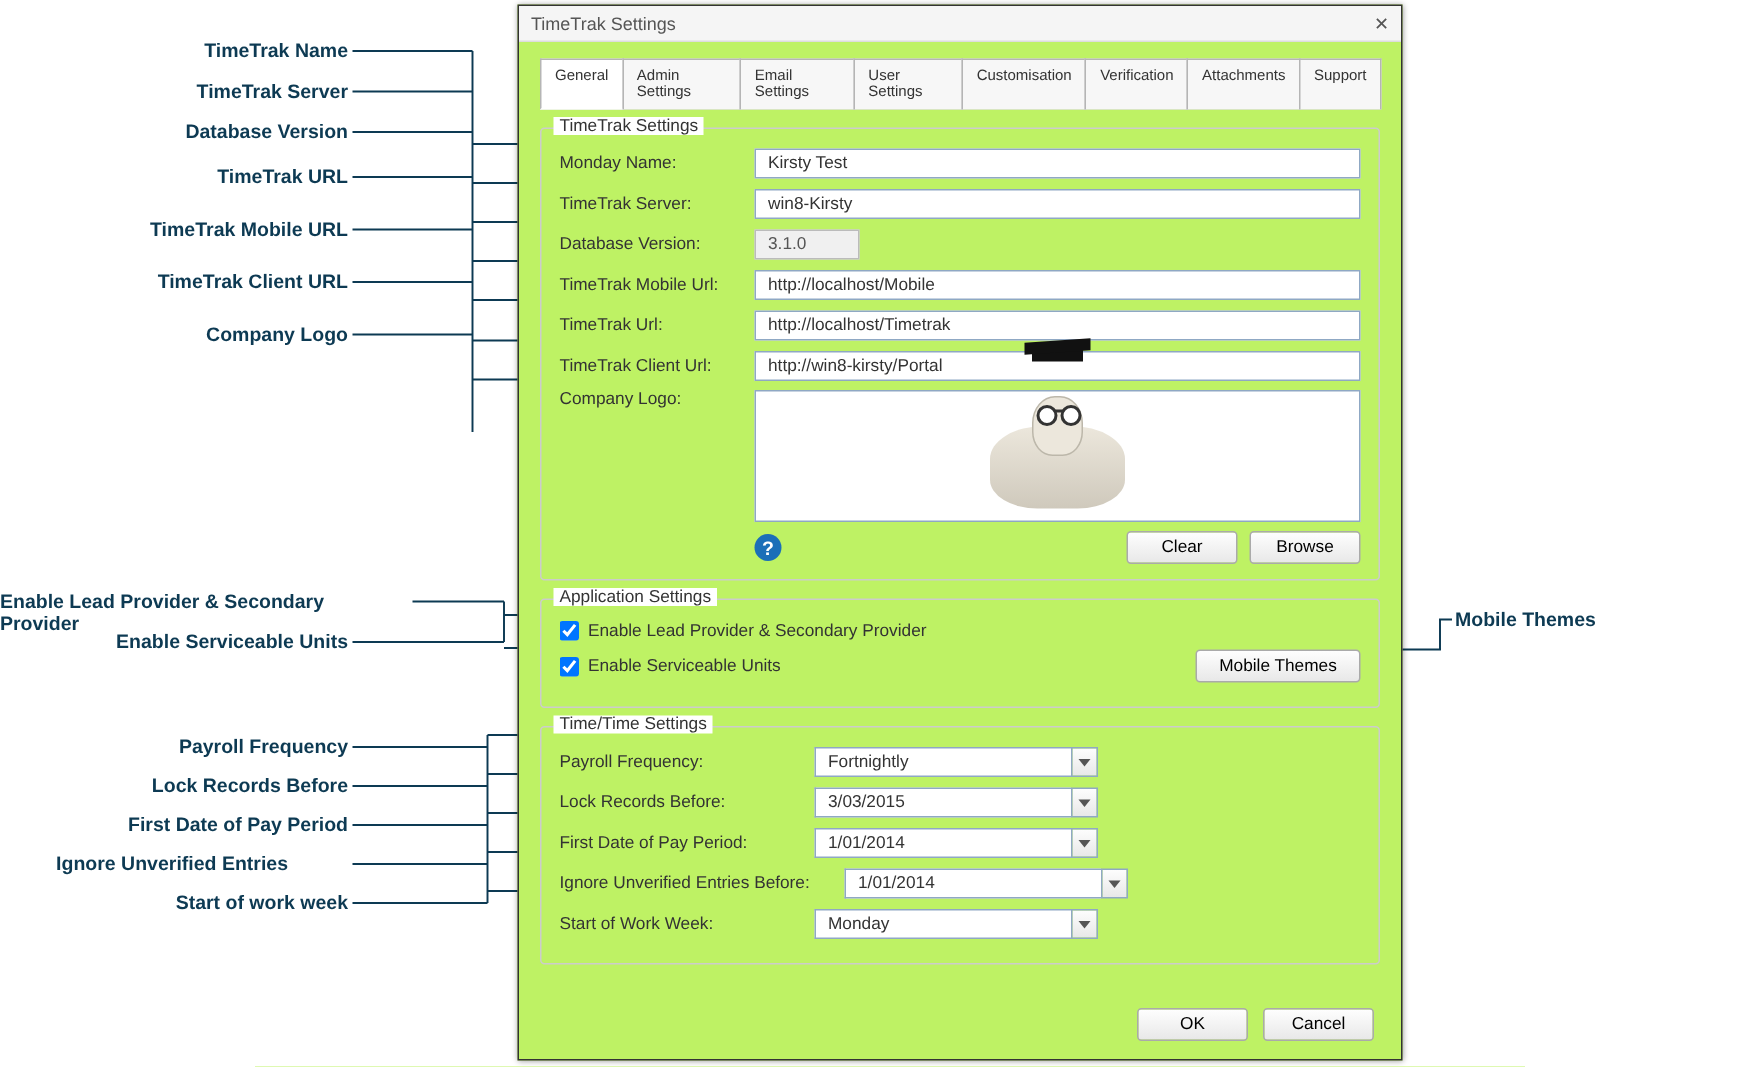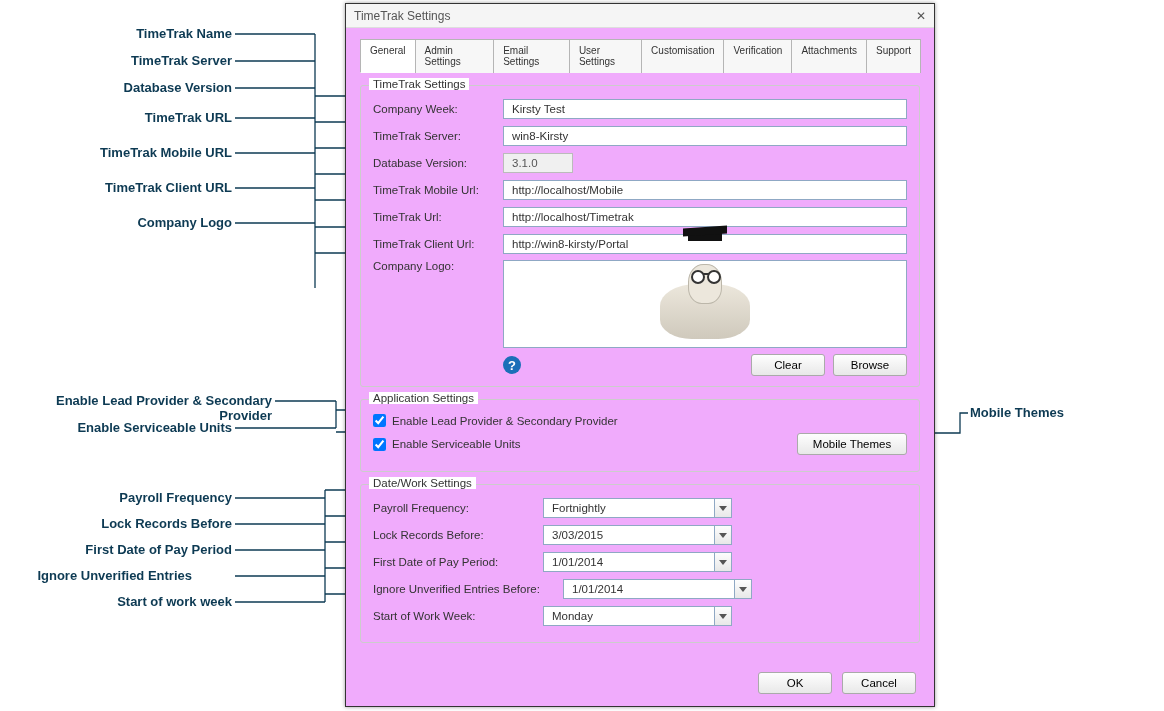--- a/index.html
+++ b/index.html
@@ -14,21 +14,21 @@
     overflow: hidden;
   }
 
   
   .dialog {
     position: absolute;
     left: 345px;
     top: 3px;
     width: 590px;
     height: 704px;
-    background: #f0abfc;
+    background: #bef264;
     border: 1px solid #333;
     box-shadow: 0 0 4px rgba(0,0,0,0.4);
   }
   .titlebar {
     height: 24px;
     line-height: 24px;
     padding: 0 8px;
     font-size: 12px;
     color: #555;
     display: flex;
@@ -250,21 +250,20 @@
     gap: 10px;
   }
 
   
   .callout-label {
     position: absolute;
     font-family: "Segoe UI", Arial, sans-serif;
     font-weight: 700;
     font-size: 13px;
     color: #0d3a53;
-    text-align: right;
   }
   .callout-label.r { text-align: left; }
 
   svg.wires {
     position: absolute;
     left: 0; top: 0;
     width: 1164px;
     height: 711px;
     pointer-events: none;
   }
@@ -373,21 +372,21 @@
       <div class="tab">Customisation</div>
       <div class="tab">Verification</div>
       <div class="tab">Attachments</div>
       <div class="tab">Support</div>
     </div>
 
     <div class="groupbox">
       <div class="legend">TimeTrak Settings</div>
 
       <div class="row">
-        <div class="row-label">Company Week:</div>
+        <div class="row-label">Monday Name:</div>
         <input class="text-input" value="Kirsty Test" style="">
       </div>
       <div class="row">
         <div class="row-label">TimeTrak Server:</div>
         <input class="text-input" value="win8-Kirsty" style="">
       </div>
       <div class="row">
         <div class="row-label">Database Version:</div>
         <input class="text-input readonly" readonly="" value="3.1.0" style="">
       </div>
@@ -434,21 +433,21 @@
       <div class="check-row second">
         <span style="display:flex;align-items:center;gap:6px;">
           <input type="checkbox" checked="" style="">
           <span>Enable Serviceable Units</span>
         </span>
         <button class="mobile-themes-btn">Mobile Themes</button>
       </div>
     </div>
 
     <div class="groupbox">
-      <div class="legend">Date/Work Settings</div>
+      <div class="legend">Time/Time Settings</div>
 
       <div class="row">
         <div class="row-label wide">Payroll Frequency:</div>
         <div class="combo">
           <input class="text-input short" value="Fortnightly" style="">
           <div class="combo-btn">
               <div class="caret-down"></div>
             </div>
         </div>
       </div>

